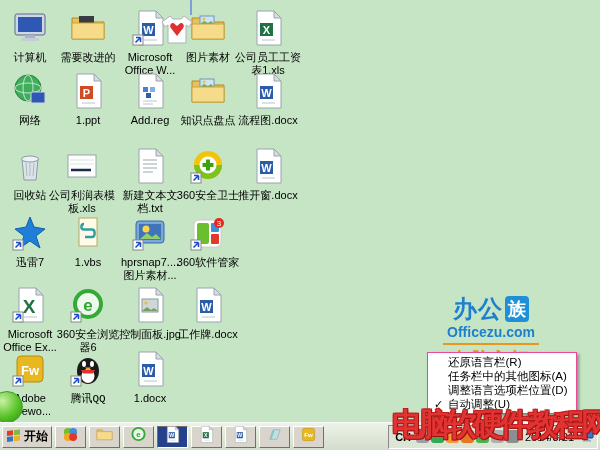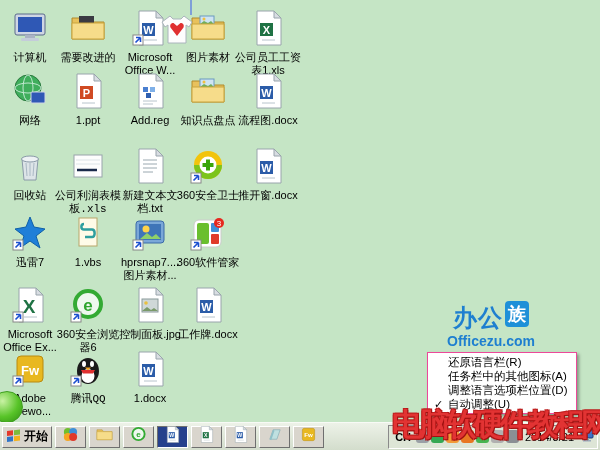--- a/index.html
+++ b/index.html
@@ -11,21 +11,21 @@
   .dicon .lbl{font-size:11px;line-height:1.15;color:#000;white-space:pre-line;margin-top:1px;word-break:break-all;}
   
   #shirt-string{position:absolute;left:190px;top:0;width:2px;height:15px;background:#7f9fd8;z-index:2;}
   #shirt{position:absolute;left:158px;top:12px;z-index:2;}
   
   #orb{position:absolute;left:-9px;top:391px;width:30px;height:30px;border-radius:50%;z-index:4;
        background:radial-gradient(circle at 35% 30%,#c9f2a4,#58c428 55%,#2f8f12);border:1px solid #3f9f1f;}
   
   #ozu{position:absolute;left:441px;top:293px;width:100px;text-align:center;z-index:3;}
   #ozu .row1{display:flex;align-items:center;justify-content:center;gap:2px;}
-  #ozu .brand1{font-size:24px;font-weight:bold;color:#1e7fd0;letter-spacing:1px;margin-top:9px;}
+  #ozu .brand1{font-size:24px;font-weight:bold;color:#1e7fd0;letter-spacing:1px;}
   #ozu .brand2{font-size:18px;font-weight:bold;color:#fff;background:#1e90d8;border-radius:4px;padding:1px 3px;}
   #ozu .site{font-size:14px;font-weight:bold;color:#1e7fd0;margin-top:-1px;}
   #ozu .divider{height:2px;background:#e8971e;margin:3px 2px 2px 2px;}
   #ozu .tagline{font-size:19px;font-weight:bold;color:#e8971e;letter-spacing:1px;}
   
   #langmenu{position:absolute;left:427px;top:352px;width:150px;background:#fff;
             border:1px solid #ec4899;box-shadow:2px 2px 3px rgba(0,0,0,.35);z-index:6;padding:2px 0;box-sizing:border-box;}
   .mitem{height:14px;font-size:11.5px;line-height:14px;padding-left:20px;position:relative;color:#000;white-space:nowrap;cursor:default;}
   .mitem .chk{position:absolute;left:6px;top:0;font-size:11px;}
   
@@ -153,21 +153,21 @@
         <div class="lbl">流程图.docx</div>
       </div>
       <div class="dicon" style="left: -3px; top: 148px;">
         <span class="ig"><svg width="36" height="36" viewBox="0 0 36 36">
             <path d="M10 11h16l-2 21H12z" fill="#dde4e8" stroke="#8a9aa8"></path>
             <ellipse cx="18" cy="11" rx="8.5" ry="3" fill="#eef2f5" stroke="#8a9aa8"></ellipse>
             <path d="M14 15l1 13M18 15v13M22 15l-1 13" stroke="#aab8c4"></path>
           </svg></span>
         <div class="lbl">回收站</div>
       </div>
-      <div class="dicon" style="left: 55px; top: 148px; font-family: Liberation Mono, monospace;">
+      <div class="dicon" style="left: 49px; top: 148px;">
         <span class="ig"><svg width="36" height="36" viewBox="0 0 36 36">
             <rect x="4" y="7" width="28" height="22" fill="#fdfdfd" stroke="#99a4ac"></rect>
             <path d="M6 12h24M6 16h24" stroke="#dde4e8"></path>
             <path d="M7 22h20" stroke="#1a2a4a" stroke-width="2.5"></path>
           </svg></span>
         <div class="lbl">公司利润表模
 板.xls</div>
       </div>
       <div class="dicon" style="left: 117px; top: 148px;">
         <span class="ig"><svg width="36" height="36" viewBox="0 0 36 36">

